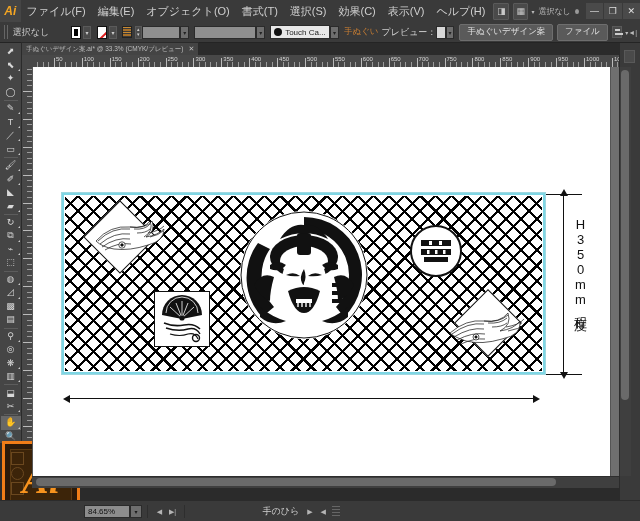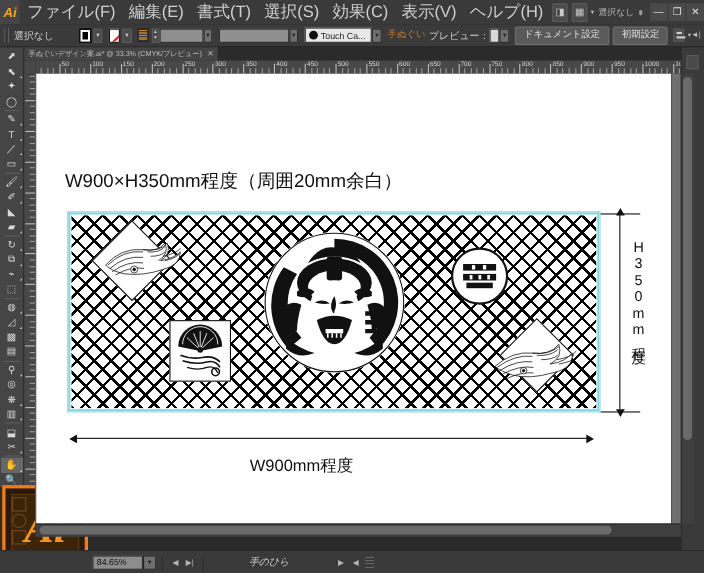--- a/index.html
+++ b/index.html
@@ -17,21 +17,21 @@
     position:absolute;left:0;top:0;width:640px;height:22px;
     background:#3a3a3a;border-bottom:1px solid #232323;
     display:flex;align-items:center;
   }
   .ai-badge{
     width:26px;height:22px;display:flex;align-items:center;justify-content:center;
     color:#f5a623;font-weight:bold;font-size:12px;font-style:italic;
     background:#454545;
   }
   .menu-item{
-    padding:0 6px;height:22px;line-height:22px;font-size:15px;color:#cfcfcf;
+    padding:0 6px;height:22px;line-height:22px;font-size:11px;color:#cfcfcf;
     white-space:nowrap;cursor:default;
   }
   .mb-spacer{flex:1;}
   .mb-icon{
     width:17px;height:15px;margin:0 2px;background:#4a4a4a;
     border:1px solid #5a5a5a;border-radius:1px;
     display:flex;align-items:center;justify-content:center;
   }
   .mb-icon .glyph{font-size:9px;color:#c8c8c8;line-height:1;}
   .ws-label{font-size:8px;color:#b9b9b9;padding:0 4px;white-space:nowrap;}
@@ -301,20 +301,21 @@
 </style>
 </head>
 <body>
 
 <div class="app">
 
   <div class="menubar">
     <div class="ai-badge">Ai</div>
     <div class="menu-item">ファイル(F)</div>
     <div class="menu-item">編集(E)</div>
+    <div class="menu-item">オブジェクト(O)</div>
     <div class="menu-item">書式(T)</div>
     <div class="menu-item">選択(S)</div>
     <div class="menu-item">効果(C)</div>
     <div class="menu-item">表示(V)</div>
     <div class="menu-item">ヘルプ(H)</div>
     <div class="mb-icon">
       <span class="glyph">◨</span>
     </div>
     <div class="mb-icon">
       <span class="glyph">▦</span>
@@ -355,23 +356,23 @@
       <span>Touch Ca...</span>
     </div>
     <div class="dd-btn">▾</div>
     <div class="cb-gap"></div>
     <div class="opacity-lbl">手ぬぐい</div>
     <div style="width:4px;"></div>
     <div class="cb-text">プレビュー：</div>
     <div class="style-sw"></div>
     <div class="dd-btn">▾</div>
     <div class="cb-gap"></div>
-    <div class="cb-button">ドキュメント設定</div>
+    <div class="cb-button">手ぬぐいデザイン案</div>
     <div style="width:5px;"></div>
-    <div class="cb-button">初期設定</div>
+    <div class="cb-button">ファイル</div>
     <div style="width:6px;"></div>
     <div class="align-ico"></div>
     <span style="font-size:6px;color:#bbb;margin-left:3px;">▾</span>
     <span class="panel-arrow">◄|</span>
   </div>
 
   <div class="tabbar">
     <div class="doctab">
       <span>手ぬぐいデザイン案.ai* @ 33.3% (CMYK/プレビュー)</span>
       <span class="tab-close">✕</span>
@@ -684,21 +685,20 @@
       <div class="gsq" style="left:0;top:0;width:11px;height:11px;"></div>
       <div class="gsq" style="left:0;top:15px;width:11px;height:11px;border-radius:50%;"></div>
       <div class="gsq" style="left:0;top:30px;width:11px;height:11px;"></div>
     </div>
     <div class="splash-ai">Ai</div>
   </div>
 
   <div class="canvas">
     <div class="artboard">
 
-      <div class="ab-sub">W900×H350mm程度（周囲20mm余白）</div>
 
       <div class="design">
         <div class="net"></div>
         <div class="edge t"></div>
         <div class="edge b"></div>
         <div class="edge l"></div>
         <div class="edge r"></div>
 
         <div class="motif diamond-card" style="left:32px;top:18px;width:52px;height:52px;"></div>
         <svg class="motif" style="left:20px;top:18px;width:94px;height:56px;" viewBox="0 0 94 56">
@@ -796,42 +796,41 @@
       <div class="dim-line" style="left:530px;top:136px;width:1px;height:177px;"></div>
       <div class="arrow ar-up" style="left:527px;top:130px;"></div>
       <div class="arrow ar-down" style="left:527px;top:313px;"></div>
       <div class="dim-line" style="left:513px;top:135px;width:36px;height:1px;"></div>
       <div class="dim-line" style="left:513px;top:315px;width:36px;height:1px;"></div>
       <div class="dim-label-v" style="left:538px;top:158px;">H350mm程度</div>
 
       <div class="dim-line" style="left:36px;top:339px;width:466px;height:1px;"></div>
       <div class="arrow ar-left" style="left:30px;top:336px;"></div>
       <div class="arrow ar-right" style="left:500px;top:336px;"></div>
-      <div class="dim-label-h" style="left:194px;top:355px;">W900mm程度</div>
 
     </div>
   </div>
 
   <div class="rail-right"></div>
   <div class="rail-dots"></div>
   <div class="sb-v">
     <div class="sb-v-thumb"></div>
   </div>
   <div class="sb-h">
     <div class="sb-h-thumb"></div>
   </div>
 
   <div class="statusbar">
     <div class="zoom-field">84.65%</div>
     <div class="zoom-dd">▾</div>
     <div class="sb-sep"></div>
     <div class="nav-btn">◀</div>
     <div class="nav-btn">▶|</div>
     <div class="sb-sep"></div>
-    <div style="flex:1;display:flex;justify-content:center;font-style:italic;">
+    <div style="flex:1;display:flex;justify-content:flex-end;">
       <span class="status-tool">手のひら</span>
     </div>
     <span class="status-arrow">▶</span>
     <span class="status-arrow">◀</span>
     <div class="st-grip"></div>
     <div style="width:300px;"></div>
   </div>
 
 </div>
 

